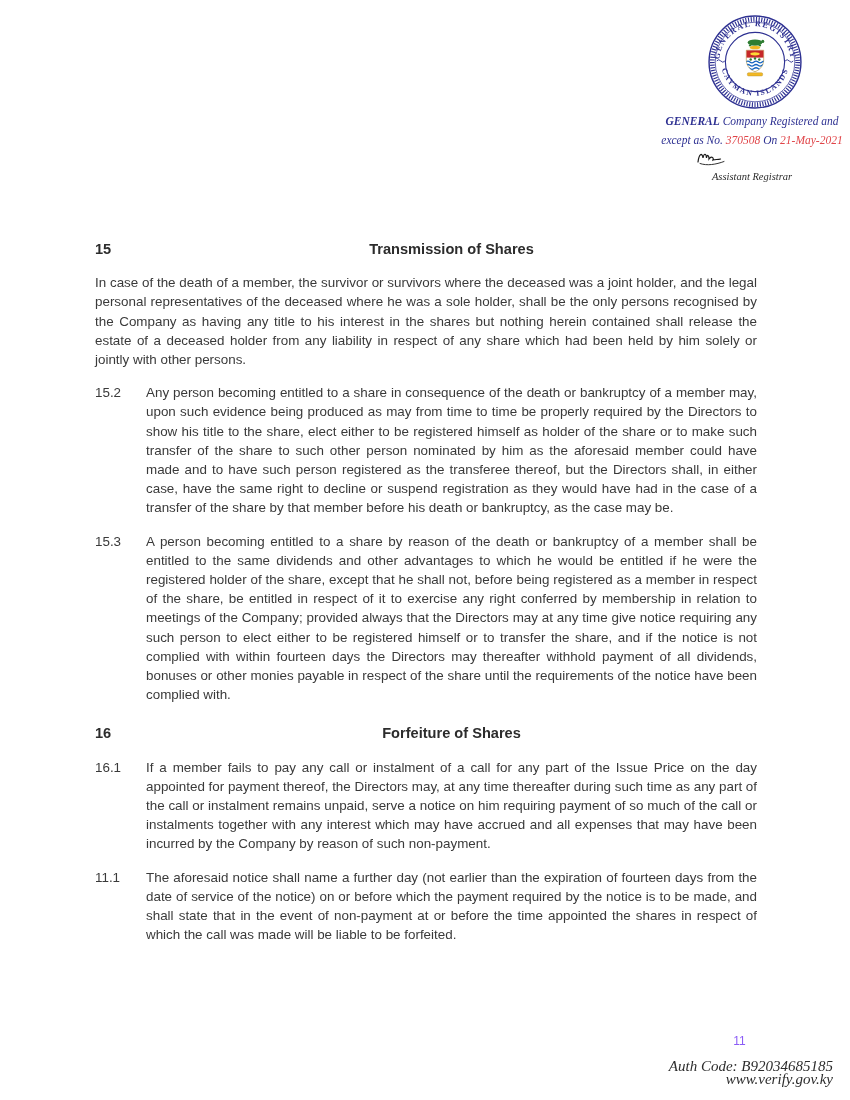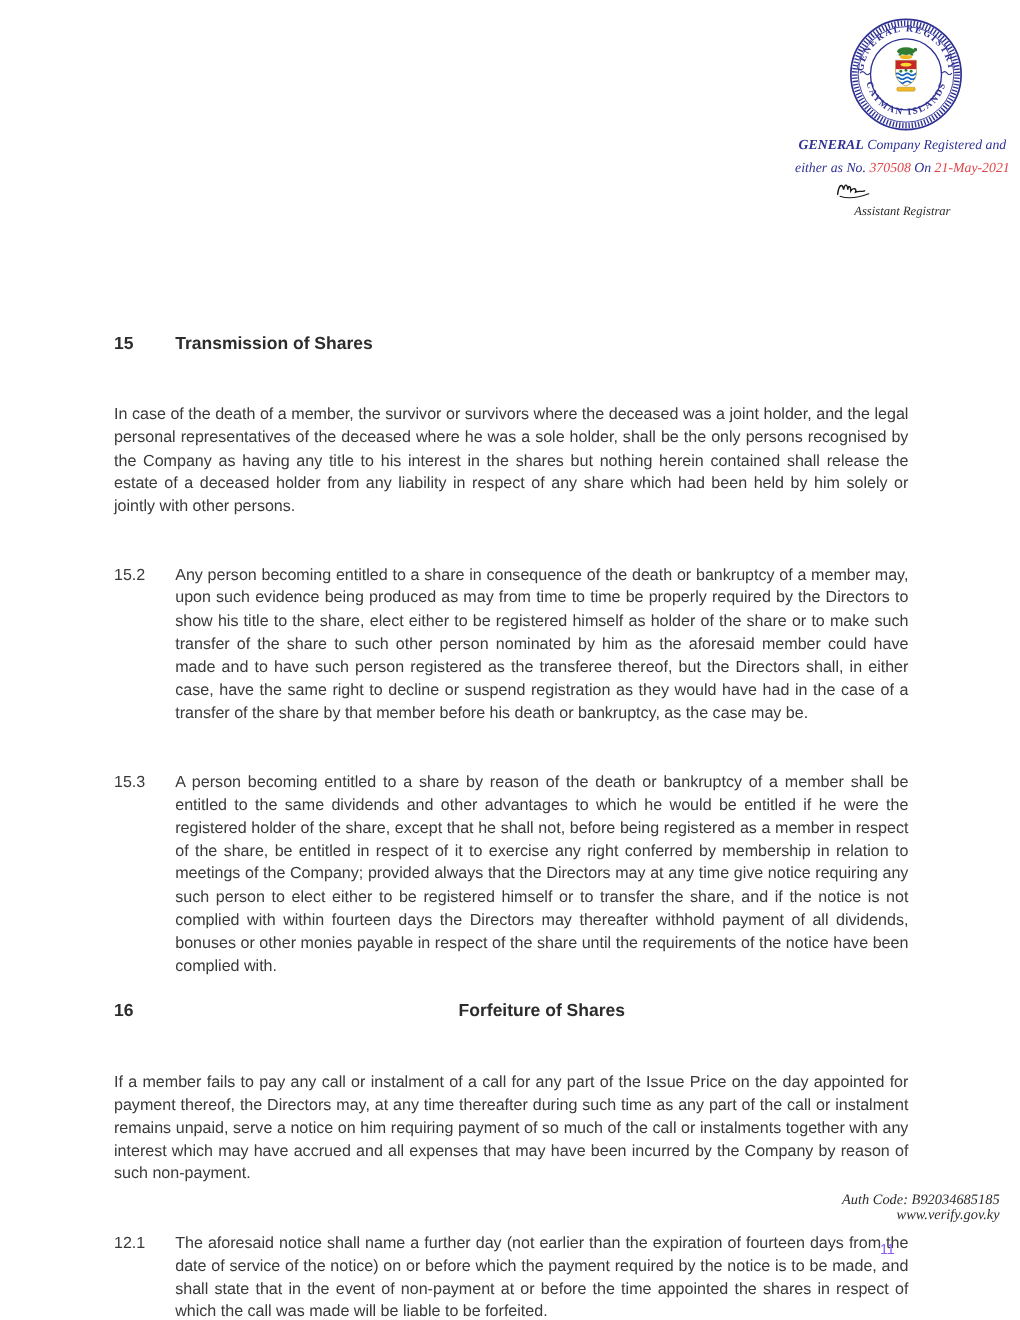--- a/index.html
+++ b/index.html
@@ -60,21 +60,21 @@
 
   
   .content {
     position: absolute;
     top: 240px;
     left: 95px;
     width: 662px;
     font-size: 13.4px;
     line-height: 19.2px;
   }
-  .row { display: flex; margin-bottom: 14px; margin-top: 38px; }
+  .row { display: flex; margin-bottom: 14px; }
   .row .num { width: 51px; flex: none; }
   .row .txt { flex: 1 1 auto; text-align: justify; }
   .heading-row {
     font-weight: bold;
     font-size: 14.6px;
     color: #2c2c2c;
     line-height: 19.2px;
     margin-bottom: 14px;
   }
   .heading-row.mt { margin-top: 20px; }
@@ -84,26 +84,26 @@
     position: absolute;
     top: 1034px;
     left: 712px;
     width: 55px;
     text-align: center;
     font-size: 12px;
     color: #8b5cf6;
   }
   .auth-block {
     position: absolute;
-    top: 993px;
+    top: 1060px;
     right: 17px;
     text-align: right;
     font-family: "Liberation Serif", serif;
     font-style: italic;
-    font-size: 12px;
+    font-size: 15px;
     line-height: 13px;
     color: #2c2c2c;
   }
 </style>
 </head>
 <body>
 
 <div class="page">
 
   <svg class="seal" viewBox="0 0 96 96">
@@ -151,34 +151,34 @@
         <circle cx="52.2" cy="45.5" r="1.2" fill="#2e7d32"></circle>
         <circle cx="48" cy="44.6" r="1.2" fill="#2e7d32"></circle>
       </g>
 
       <rect x="40.5" y="58.5" width="15" height="3.2" rx="1.2" fill="#f2b824" stroke="#b08d2f" stroke-width="0.4"></rect>
     </g>
   </svg>
 
   <div class="reg-lines">
     <div><span class="b">GENERAL</span><span> Company Registered and</span></div>
-    <div><span>either as No. </span><span class="red">370508</span><span> On </span><span class="red">21-May-2021</span></div>
+    <div><span>except as No. </span><span class="red">370508</span><span> On </span><span class="red">21-May-2021</span></div>
   </div>
 
   <svg class="signature" viewBox="0 0 32 20">
     <path d="M 2 13 C 3 5 6 3 7 9 C 8 4 10 4 10.5 9 C 11 5 13 6 13 10 C 15 7 18 8 17 11 C 19 10 22 11 24.5 10" fill="none" stroke="#1a1a1a" stroke-width="1.2" stroke-linecap="round"></path>
     <path d="M 4 14.5 C 11 17 20 15.5 28 12.5" fill="none" stroke="#1a1a1a" stroke-width="0.9" stroke-linecap="round"></path>
   </svg>
   <div class="sig-title">Assistant Registrar</div>
 
   <div class="content">
 
     <div class="row heading-row">
       <div class="num">15</div>
-      <div class="txt" style="text-align:left">Transmission of Shares</div>
+      <div class="txt" style="text-align:center">Transmission of Shares</div>
     </div>
 
     <div class="row">
       <div class="txt">In case of the death of a member, the survivor or survivors where the deceased was a joint holder, and the legal personal representatives of the deceased where he was a sole holder, shall be the only persons recognised by the Company as having any title to his interest in the shares but nothing herein contained shall release the estate of a deceased holder from any liability in respect of any share which had been held by him solely or jointly with other persons.</div>
     </div>
 
     <div class="row">
       <div class="num">15.2</div>
       <div class="txt">Any person becoming entitled to a share in consequence of the death or bankruptcy of a member may, upon such evidence being produced as may from time to time be properly required by the Directors to show his title to the share, elect either to be registered himself as holder of the share or to make such transfer of the share to such other person nominated by him as the aforesaid member could have made and to have such person registered as the transferee thereof, but the Directors shall, in either case, have the same right to decline or suspend registration as they would have had in the case of a transfer of the share by that member before his death or bankruptcy, as the case may be.</div>
     </div>
@@ -187,25 +187,26 @@
       <div class="num">15.3</div>
       <div class="txt">A person becoming entitled to a share by reason of the death or bankruptcy of a member shall be entitled to the same dividends and other advantages to which he would be entitled if he were the registered holder of the share, except that he shall not, before being registered as a member in respect of the share, be entitled in respect of it to exercise any right conferred by membership in relation to meetings of the Company; provided always that the Directors may at any time give notice requiring any such person to elect either to be registered himself or to transfer the share, and if the notice is not complied with within fourteen days the Directors may thereafter withhold payment of all dividends, bonuses or other monies payable in respect of the share until the requirements of the notice have been complied with.</div>
     </div>
 
     <div class="row heading-row mt">
       <div class="num">16</div>
       <div class="txt" style="text-align:center">Forfeiture of Shares</div>
     </div>
 
     <div class="row">
+      <div class="num">16.1</div>
       <div class="txt">If a member fails to pay any call or instalment of a call for any part of the Issue Price on the day appointed for payment thereof, the Directors may, at any time thereafter during such time as any part of the call or instalment remains unpaid, serve a notice on him requiring payment of so much of the call or instalments together with any interest which may have accrued and all expenses that may have been incurred by the Company by reason of such non-payment.</div>
     </div>
 
     <div class="row">
-      <div class="num">12.1</div>
+      <div class="num">11.1</div>
       <div class="txt">The aforesaid notice shall name a further day (not earlier than the expiration of fourteen days from the date of service of the notice) on or before which the payment required by the notice is to be made, and shall state that in the event of non-payment at or before the time appointed the shares in respect of which the call was made will be liable to be forfeited.</div>
     </div>
 
   </div>
 
   <div class="page-num">11</div>
   <div class="auth-block">
     <div>Auth Code: B92034685185</div>
     <div>www.verify.gov.ky</div>
   </div>

